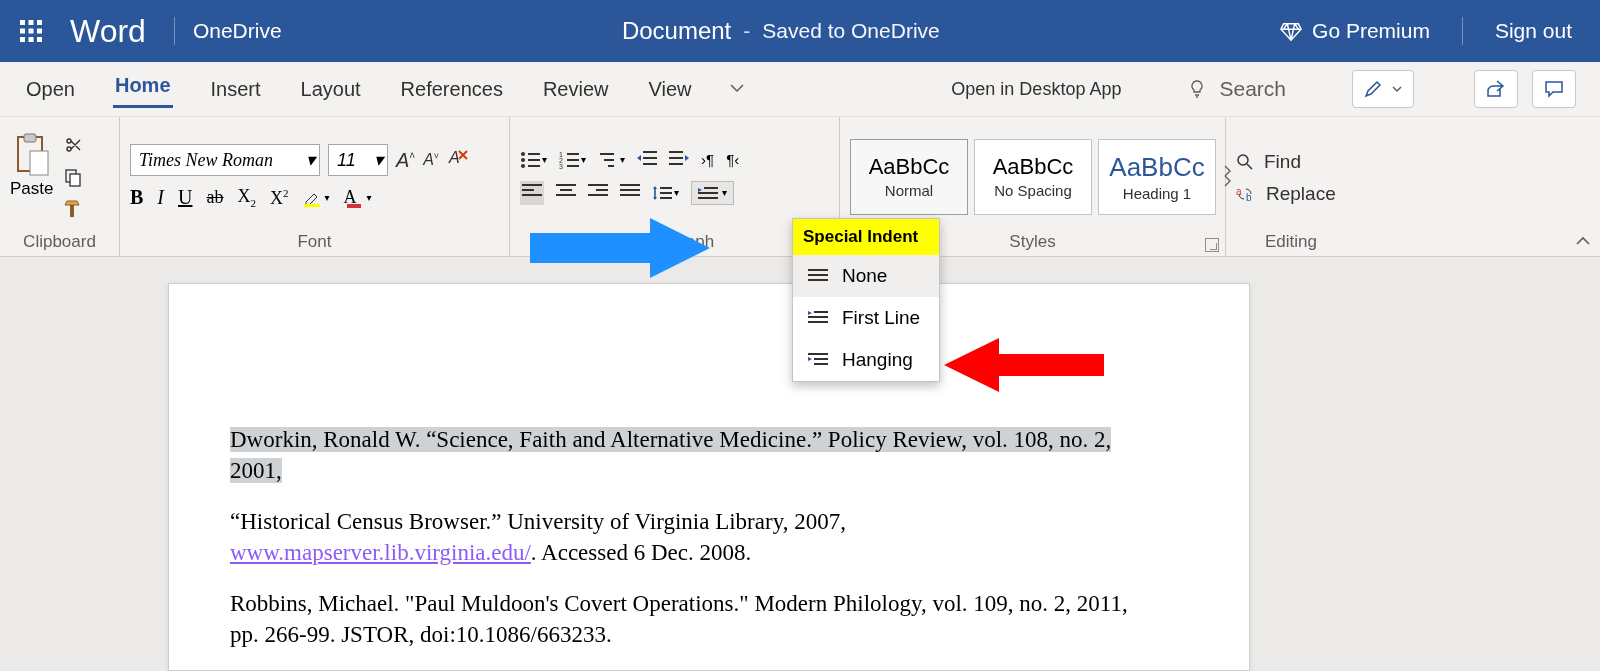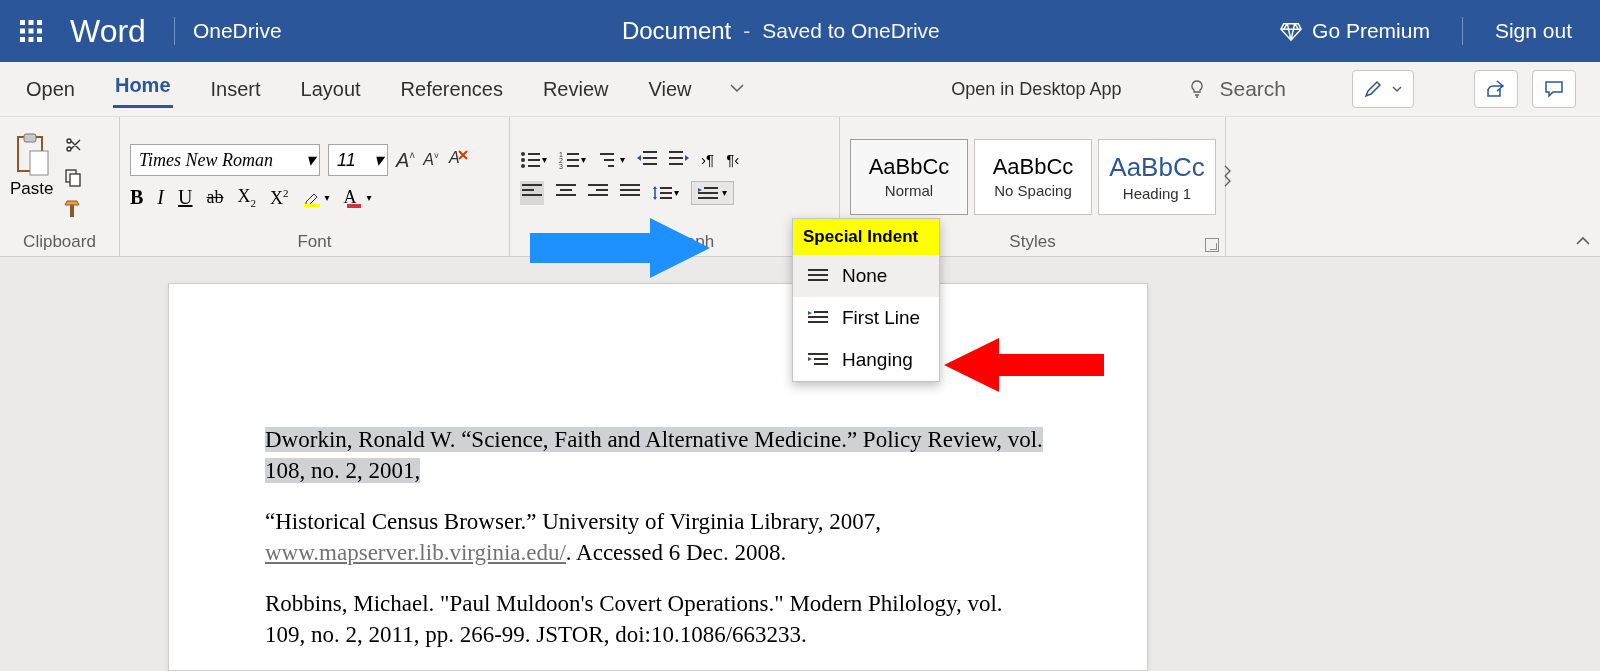--- a/index.html
+++ b/index.html
@@ -67,26 +67,26 @@
   .menu { position:absolute; top:218px; left:792px; width:148px; background:#fff; border:1px solid #c6c5c3; box-shadow:0 4px 10px rgba(0,0,0,.25); z-index:20; font-size:19px; }
   .menu-header { background:#ffff00; font-weight:700; font-size:17px; padding:8px 10px; }
   .menu-item { display:flex; align-items:center; gap:14px; padding:10px 15px; }
   .menu-item.none { background:#f0efee; }
   .menu-item svg { width:20px; height:18px; }
   
   .arrow-blue { position:absolute; top:218px; left:530px; z-index:15; }
   .arrow-red { position:absolute; top:338px; left:944px; z-index:25; }
   
   .doc-area { position:relative; height:414px; background:#eceae8; }
-  .page { position:absolute; top:26px; left:168px; width:980px; height:388px; background:#fff; border:1px solid #cfcdcb; box-shadow:0 2px 6px rgba(0,0,0,.08); padding:140px 100px 0 96px; overflow:hidden; }
+  .page { position:absolute; top:26px; left:168px; width:1082px; height:388px; background:#fff; border:1px solid #cfcdcb; box-shadow:0 2px 6px rgba(0,0,0,.08); padding:140px 100px 0 61px; overflow:hidden; }
   .page-tab { position:absolute; right:-14px; top:30px; width:14px; height:36px; background:#fff; border:1px solid #cfcdcb; border-left:none; border-radius:0 4px 4px 0; }
   .doc-text { font-family:"Times New Roman", serif; font-size:23px; line-height:1.35; color:#000; }
   .para { margin-bottom:20px; }
   .sel { background:#cfd2d4; }
-  .doc-text a { color:#737373; text-decoration:underline; }
+  .doc-text a { color:#8b5cf6; text-decoration:underline; }
   .ribbon-chevron { position:absolute; right:8px; bottom:4px; }
   .dialog-launcher { width:14px; height:14px; border:1px solid #8f8e8c; position:relative; }
   .dialog-launcher::after { content:''; position:absolute; right:1px; bottom:1px; width:6px; height:6px; border-right:1px solid #8f8e8c; border-bottom:1px solid #8f8e8c; }
   .styles-launch { position:absolute; right:6px; bottom:4px; }
 </style>
 </head>
 <body>
 
 <div class="titlebar">
   <div class="app-launcher">
@@ -358,20 +358,42 @@
               <path d="M3 16l5 5-5 5" fill="none" stroke="#605e5c" stroke-width="1.4"></path>
             </svg></span>
     </div>
       </div>
     <div class="group-label">Styles</div>
     <div class="styles-launch">
         <div class="dialog-launcher"></div>
       </div>
   </div>
 
+  <div class="group" style="width:130px; border-right:none;">
+    <div class="group-body">
+        <div class="editing-col">
+      <div class="editing-item">
+        <svg width="18" height="18" viewBox="0 0 18 18">
+              <circle cx="7" cy="7" r="5" fill="none" stroke="#323130" stroke-width="1.5"></circle>
+              <path d="M11 11l5 5" stroke="#323130" stroke-width="1.5"></path>
+            </svg>
+        <span>Find</span>
+      </div>
+      <div class="editing-item">
+        <svg width="20" height="18" viewBox="0 0 20 18">
+              <text x="0" y="10" font-size="10" fill="#d13438">a</text>
+              <text x="10" y="16" font-size="10" fill="#2b579a">b</text>
+              <path d="M10 4a5 5 0 0 1 5 5M8 14a5 5 0 0 1-5-5" fill="none" stroke="#323130"></path>
+            </svg>
+        <span>Replace</span>
+      </div>
+    </div>
+      </div>
+    <div class="group-label">Editing</div>
+  </div>
   <span class="ribbon-chevron"><svg width="18" height="14" viewBox="0 0 18 14">
         <path d="M3 10l6-6 6 6" fill="none" stroke="#605e5c" stroke-width="1.6"></path>
       </svg></span>
 </div>
 
 <div class="doc-area">
   <div class="page">
     <div class="page-tab"></div>
     <div class="doc-text">
       <div class="para">

